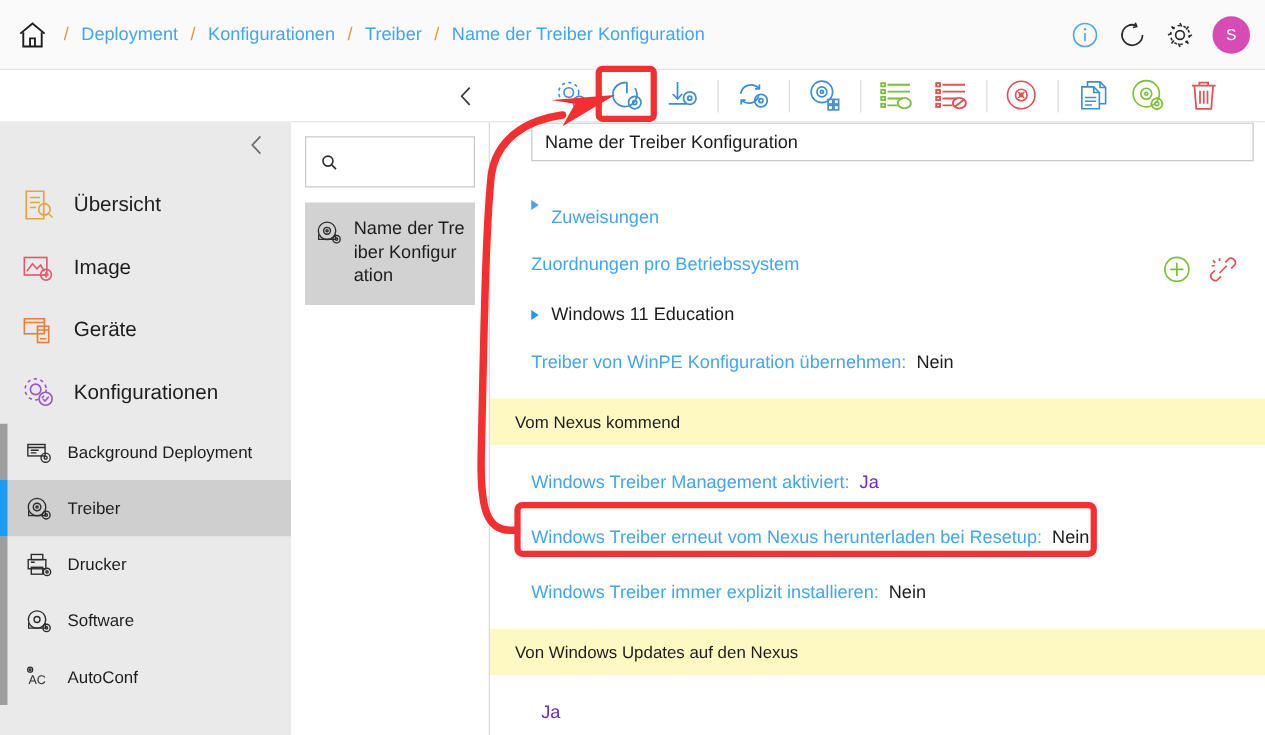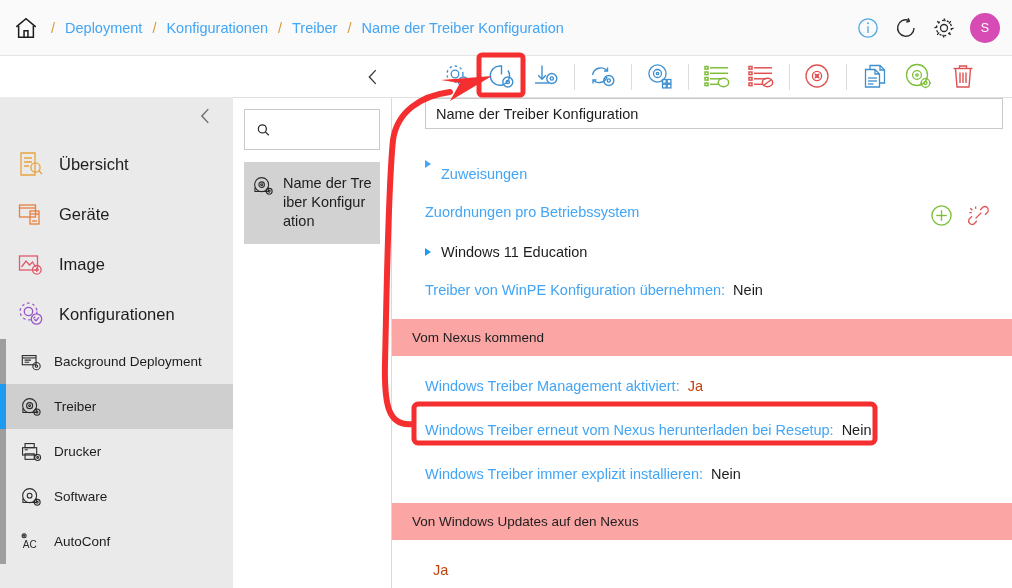--- a/index.html
+++ b/index.html
@@ -149,24 +149,24 @@
   .sect-link { color: #42a5f5; font-size: 14.5px; cursor: pointer; }
   .sect-actions { display: flex; align-items: center; gap: 14px; }
   .sect-actions svg { width: 23px; height: 23px; cursor: pointer; display:block; }
 
   .prop-row {
     margin-top: 19px; padding-left: 33px; height: 22px;
     display: flex; align-items: center; cursor: pointer;
   }
   .prop-key { color: #42a5f5; font-size: 14.5px; }
   .prop-val { font-size: 14.5px; margin-left: 8px; color: #1d1d1d; }
-  .prop-val.yes { color: #c2410c; }
+  .prop-val.yes { color: #6d28d9; }
 
   .band {
-    margin-top: 18px; background: #fca5a5; height: 37px;
+    margin-top: 18px; background: #fef9c3; height: 37px;
     display: flex; align-items: center; padding-left: 20px;
     font-size: 13.5px; color: #1d1d1d;
   }
 
   
   .anno { position: absolute; left: 0; top: 0; width: 1012px; height: 588px;
           pointer-events: none; }
 </style>
 </head>
 <body>
@@ -222,38 +222,38 @@
       <svg class="ic" viewBox="0 0 30 30" fill="none" stroke="#e8a33d" stroke-width="1.3">
         <path d="M5 4 h14 v22 h-14 z"></path>
         <path d="M8 9 h8 M8 13 h8 M8 17 h5"></path>
         <circle cx="19.5" cy="18.5" r="4.6"></circle>
         <line x1="22.8" y1="21.8" x2="26" y2="25"></line>
       </svg>
       <span class="lbl">Übersicht</span>
     </div>
 
     <div class="nav-item">
+      <svg class="ic" viewBox="0 0 30 30" fill="none" stroke="#e05a6a" stroke-width="1.3">
+        <rect x="3.5" y="7" width="18" height="14"></rect>
+        <path d="M5.5 18 L10 12 L13.5 16 L16.5 13 L19.5 18"></path>
+        <circle cx="20.8" cy="20.8" r="4.3"></circle>
+        <path d="M20.8 18.6 v4.4 M18.6 20.8 h4.4"></path>
+      </svg>
+      <span class="lbl">Image</span>
+    </div>
+
+    <div class="nav-item">
       <svg class="ic" viewBox="0 0 30 30" fill="none" stroke="#e87d3d" stroke-width="1.3">
         <rect x="3.5" y="6" width="16" height="12"></rect>
         <line x1="3.5" y1="9" x2="19.5" y2="9"></line>
         <rect x="14" y="12" width="9" height="13"></rect>
         <line x1="14" y1="15" x2="23" y2="15"></line>
         <line x1="16" y1="22" x2="21" y2="22"></line>
       </svg>
       <span class="lbl">Geräte</span>
-    </div>
-
-    <div class="nav-item">
-      <svg class="ic" viewBox="0 0 30 30" fill="none" stroke="#e05a6a" stroke-width="1.3">
-        <rect x="3.5" y="7" width="18" height="14"></rect>
-        <path d="M5.5 18 L10 12 L13.5 16 L16.5 13 L19.5 18"></path>
-        <circle cx="20.8" cy="20.8" r="4.3"></circle>
-        <path d="M20.8 18.6 v4.4 M18.6 20.8 h4.4"></path>
-      </svg>
-      <span class="lbl">Image</span>
     </div>
 
     <div class="nav-item">
       <svg class="ic" viewBox="0 0 30 30" fill="none" stroke="#9a56c9" stroke-width="1.3">
         <circle cx="12.5" cy="12.5" r="4.2"></circle>
         <circle cx="12.5" cy="12.5" r="8.4" stroke-dasharray="2.6 2.8"></circle>
         <circle cx="20.5" cy="20" r="5.2"></circle>
         <path d="M18.3 20.2 L20 21.8 L23 18.4"></path>
       </svg>
       <span class="lbl">Konfigurationen</span>

